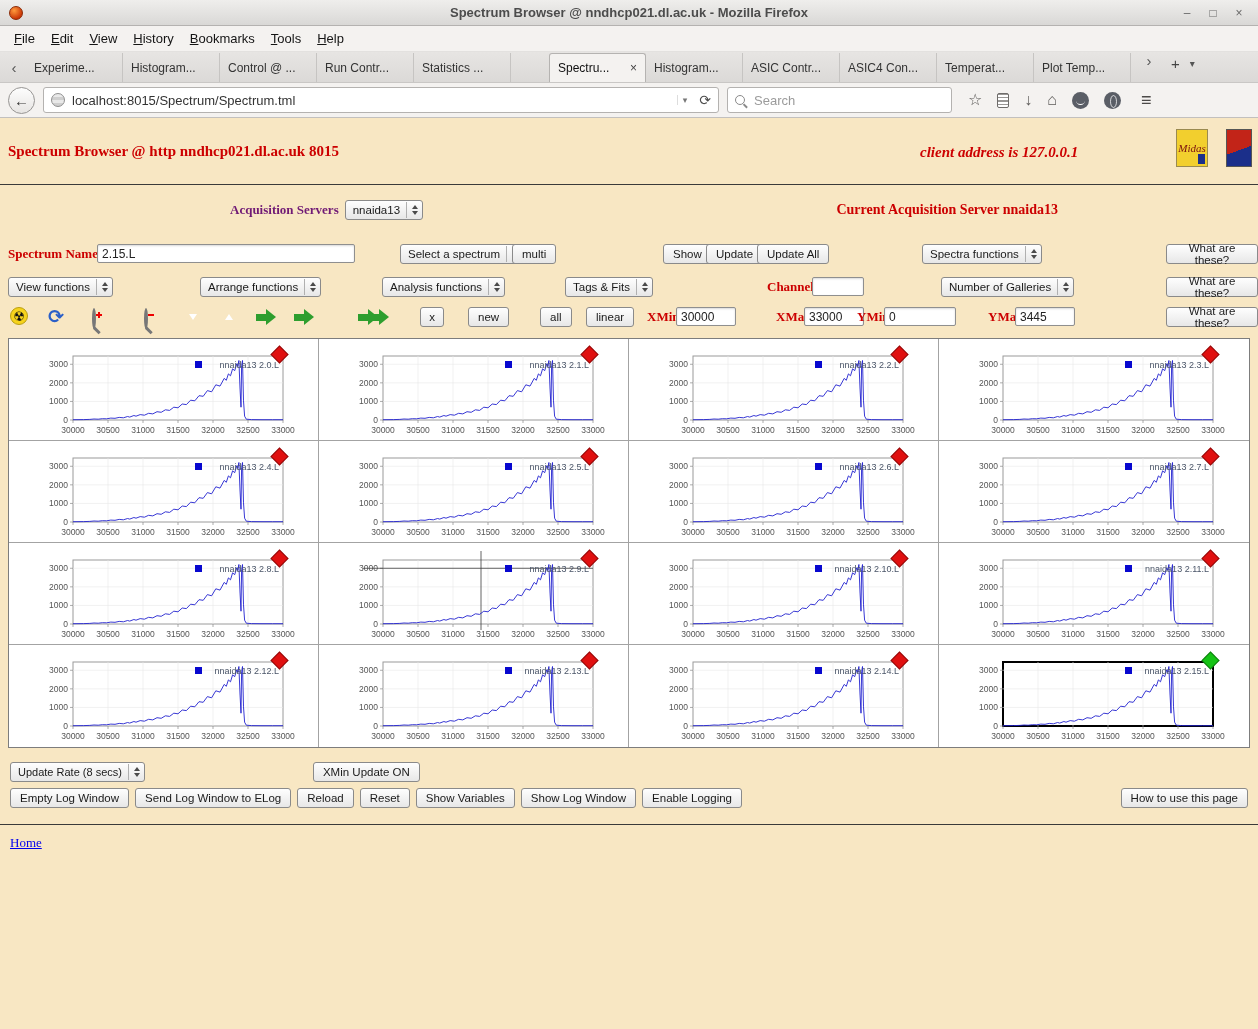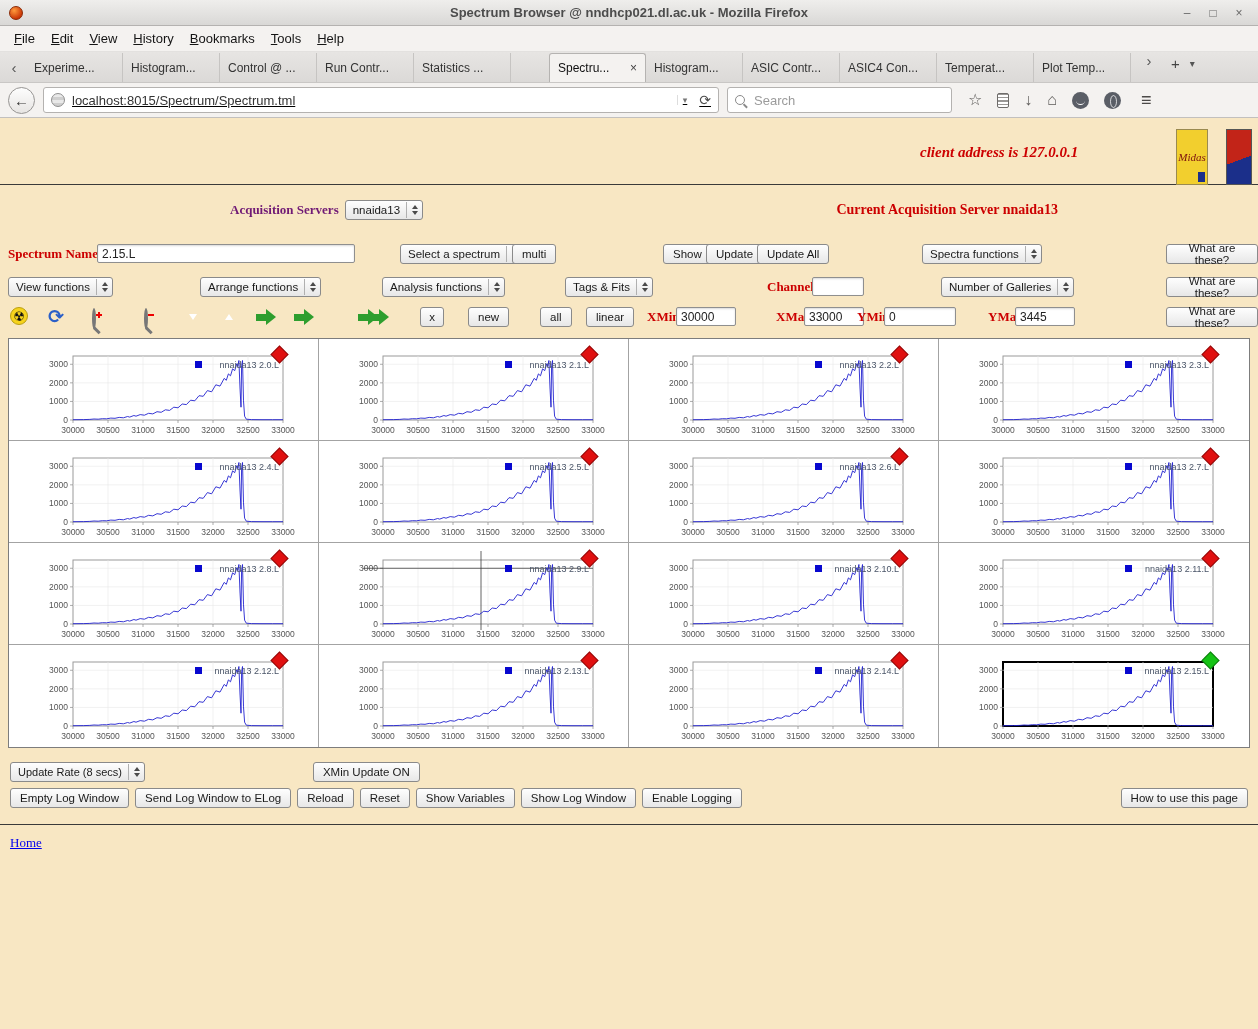--- a/index.html
+++ b/index.html
@@ -38,21 +38,21 @@
   .tab-extras { display:flex; align-items:center; gap:10px; margin-left:6px; padding-bottom:7px; }
   .newtab-btn { font-size:15px; color:#444; }
   .tablist-btn { font-size:10px; color:#555; }
 
   .navbar { height:35px; background:#f4f2f0; border-bottom:1px solid #c2c0be;
     display:flex; align-items:center; padding:0 8px; gap:8px; }
   .nav-back { width:27px; height:27px; border-radius:50%; border:1px solid #979593; flex:0 0 auto;
     background:linear-gradient(#fdfdfd,#e7e5e3); color:#333;
     display:flex; align-items:center; justify-content:center; font-size:15px; }
   .urlbox { flex:0 0 676px; height:26px; background:#fff; border:1px solid #b4b2b0;
-    border-radius:3px; display:flex; align-items:center; padding:0 7px; gap:7px;text-decoration:underline; }
+    border-radius:3px; display:flex; align-items:center; padding:0 7px; gap:7px; }
   .globe-ic { width:14px; height:14px; border-radius:50%; flex:0 0 auto;
     border:1px solid #8f8f8f; background:
     repeating-linear-gradient(0deg,#cfcfcf 0 3px,#e9e9e9 3px 6px); }
   .url-text { flex:1; font-size:13px; color:#333; white-space:nowrap; overflow:hidden; }
   .url-dd { color:#777; font-size:9px; padding:0 5px; border-left:1px solid #ddd; }
   .url-reload { color:#4d4d4d; font-size:14px; }
   .searchbox { flex:0 0 225px; height:26px; background:#fff; border:1px solid #b4b2b0;
     border-radius:3px; display:flex; align-items:center; padding:0 7px; gap:7px; }
   .mag { width:10px; height:10px; border:1.5px solid #8a8a8a; border-radius:50%; position:relative; flex:0 0 auto;}
   .mag::after { content:""; position:absolute; width:5px; height:1.5px; background:#8a8a8a;
@@ -70,21 +70,21 @@
     border:1px solid #fff; border-radius:50%; transform:scaleX(.5); }
   .hamburger { font-size:18px; color:#4c4a48; margin-left:12px; }
 
   
   .page { height:911px; background:#f8e7c3; position:relative; }
   .page-header { position:relative; padding:24px 8px 0 8px; height:44px; }
   .h1red { font-family:"Liberation Serif","DejaVu Serif",serif; font-weight:bold;
     font-size:15px; color:#cc0000; }
   .client-addr { position:absolute; left:920px; top:26px;font-style:italic; }
   .logos { position:absolute; right:6px; top:11px; display:flex; gap:18px; }
-  .logo { width:32px; height:56px; border:1px solid #9a8a50; }
+  .logo { width:32px; height:38px; border:1px solid #9a8a50; }
   .logo.midas { background:#f2cf2e; color:#7c1010; display:flex; align-items:center;
     justify-content:center; font-family:"Liberation Serif",serif; font-style:italic;
     font-size:11px; position:relative; overflow:hidden;}
   .logo.midas::after { content:""; position:absolute; right:2px; bottom:2px; width:7px; height:10px; background:#1b2f8a; }
   .logo.inst { width:26px; background:linear-gradient(160deg,#c22418 0 55%,#1b2f8a 55% 100%); border-color:#555;}
   hr.rule { border:none; border-top:1px solid #3a3a3a; margin:22px 0 0 0; }
   hr.rule2 { border:none; border-top:1px solid #3a3a3a; margin:10px 0 0 0; }
 
   .acq-row { margin-top:14px; height:22px; display:flex; align-items:center; }
   .acq-group { margin-left:230px; display:flex; align-items:center; gap:6px; }
@@ -257,20 +257,21 @@
     <span class="nav-ic">⌂</span>
     <span class="ic-dark smile"></span>
     <span class="ic-dark world"></span>
   </span>
   <span class="hamburger">≡</span>
 </div>
 
 <div class="page">
 
   <div class="page-header">
+    <span class="h1red">Spectrum Browser @ http nndhcp021.dl.ac.uk 8015</span>
     <span class="h1red client-addr">client address is 127.0.0.1</span>
     <span class="logos">
       <span class="logo midas">
           <span>Midas</span>
         </span>
       <span class="logo inst"></span>
     </span>
   </div>
 
   <hr class="rule">

